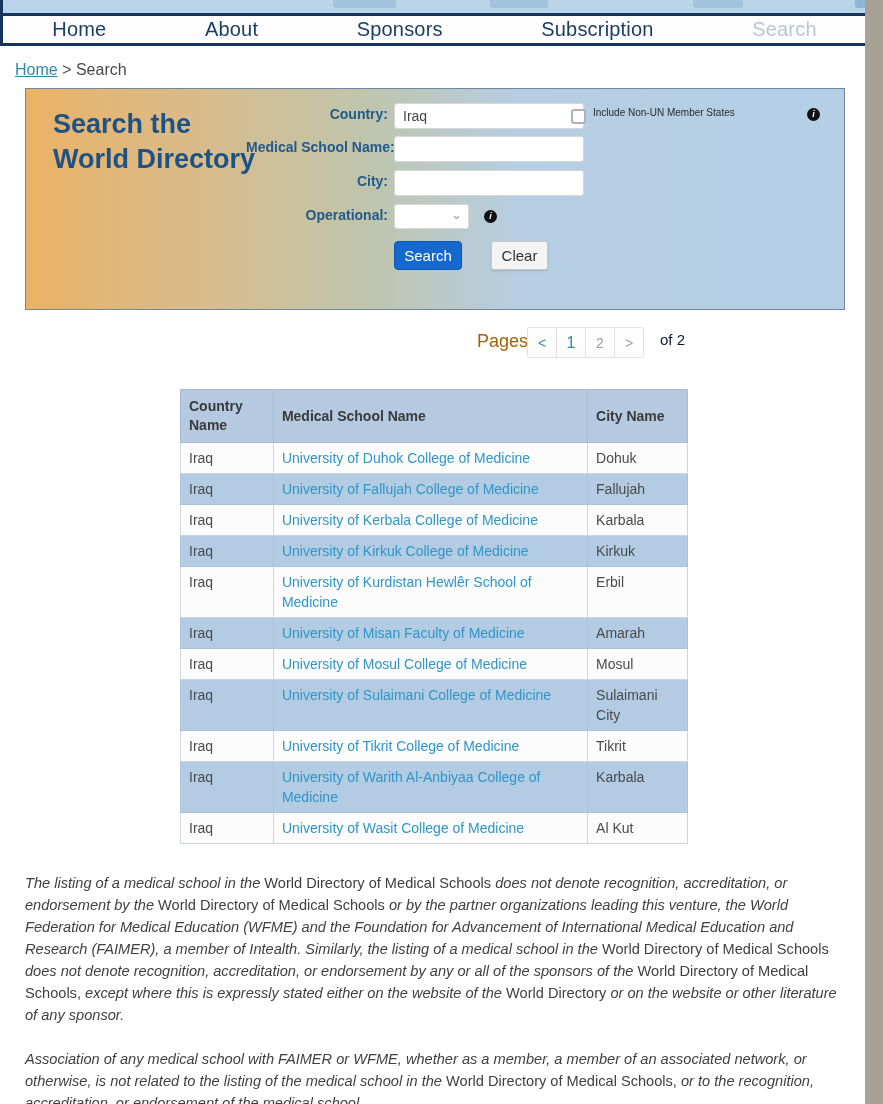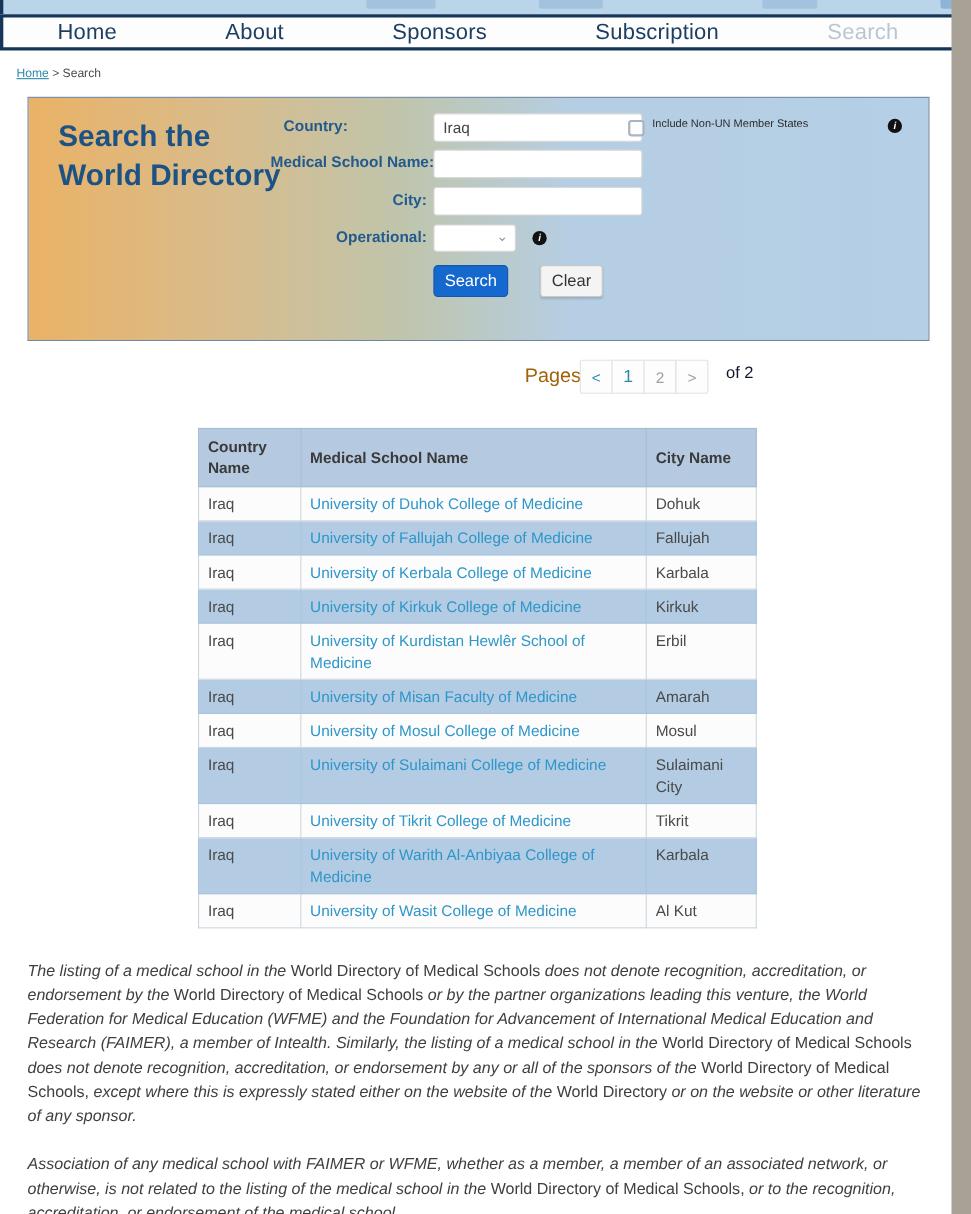--- a/index.html
+++ b/index.html
@@ -14,21 +14,21 @@
 
   
   #nav { position:absolute; left:0; top:13px; width:868px; height:33px; background:#fdfdfd;
     border-top:3px solid #16355a; border-bottom:3px solid #16355a;
     border-left:3px solid #16355a; border-right:2px solid #16355a;
     display:flex; align-items:center; justify-content:space-around; }
   .nav-item { font-size:20px; color:#1d3e63; cursor:pointer; letter-spacing:.2px; }
   .nav-item.active { color:#b9c6d4; }
 
   
-  #breadcrumb { position:absolute; left:15px; top:61px; font-size:11px; color:#4a4a4a; }
+  #breadcrumb { position:absolute; left:15px; top:61px; font-size:16px; color:#4a4a4a; }
   #breadcrumb a { color:#2d89ad; text-decoration:underline; cursor:pointer; }
 
   
   #panel { position:absolute; left:25px; top:88px; width:820px; height:222px;
     border:1px solid #6f87a0;
     background:linear-gradient(90deg,#eab266 0%, #d8bc8c 22%, #bfc5ad 42%, #b6cee3 60%, #b4cfe6 100%); }
   #panel-title { position:absolute; left:27px; top:18px; width:215px;
     font-size:27px; font-weight:bold; color:#1d5285; line-height:35px; }
   .fld-label { position:absolute; font-size:14px; font-weight:bold; color:#235a8c; text-align:right; }
   .txt-input { position:absolute; left:368px; width:190px; height:26px; background:#fff;
@@ -105,21 +105,21 @@
       <div class="nav-item active">Search</div>
     </div>
 
   <div id="breadcrumb">
     <a>Home</a><span> &gt; </span><span>Search</span>
   </div>
 
   <div id="panel">
     <div id="panel-title">Search the World Directory</div>
 
-    <div class="fld-label" style="left:160px;top:17px;width:202px;text-align:center;">Country:</div>
+    <div class="fld-label" style="left:160px;top:17px;width:202px;">Country:</div>
     <input class="txt-input" style="top: 14px;" value="Iraq">
 
     <div id="chk-nonun"></div>
     <div id="lbl-nonun">Include Non-UN Member States</div>
     <div class="info-icon" style="left:781px;top:19px;">i</div>
 
     <div class="fld-label" style="left:220px;top:50px;width:148px;overflow:hidden;white-space:nowrap;text-align:left;">Medical School Name:</div>
     <input class="txt-input" style="top: 47px;" value="">
 
     <div class="fld-label" style="left:160px;top:84px;width:202px;">City:</div>

